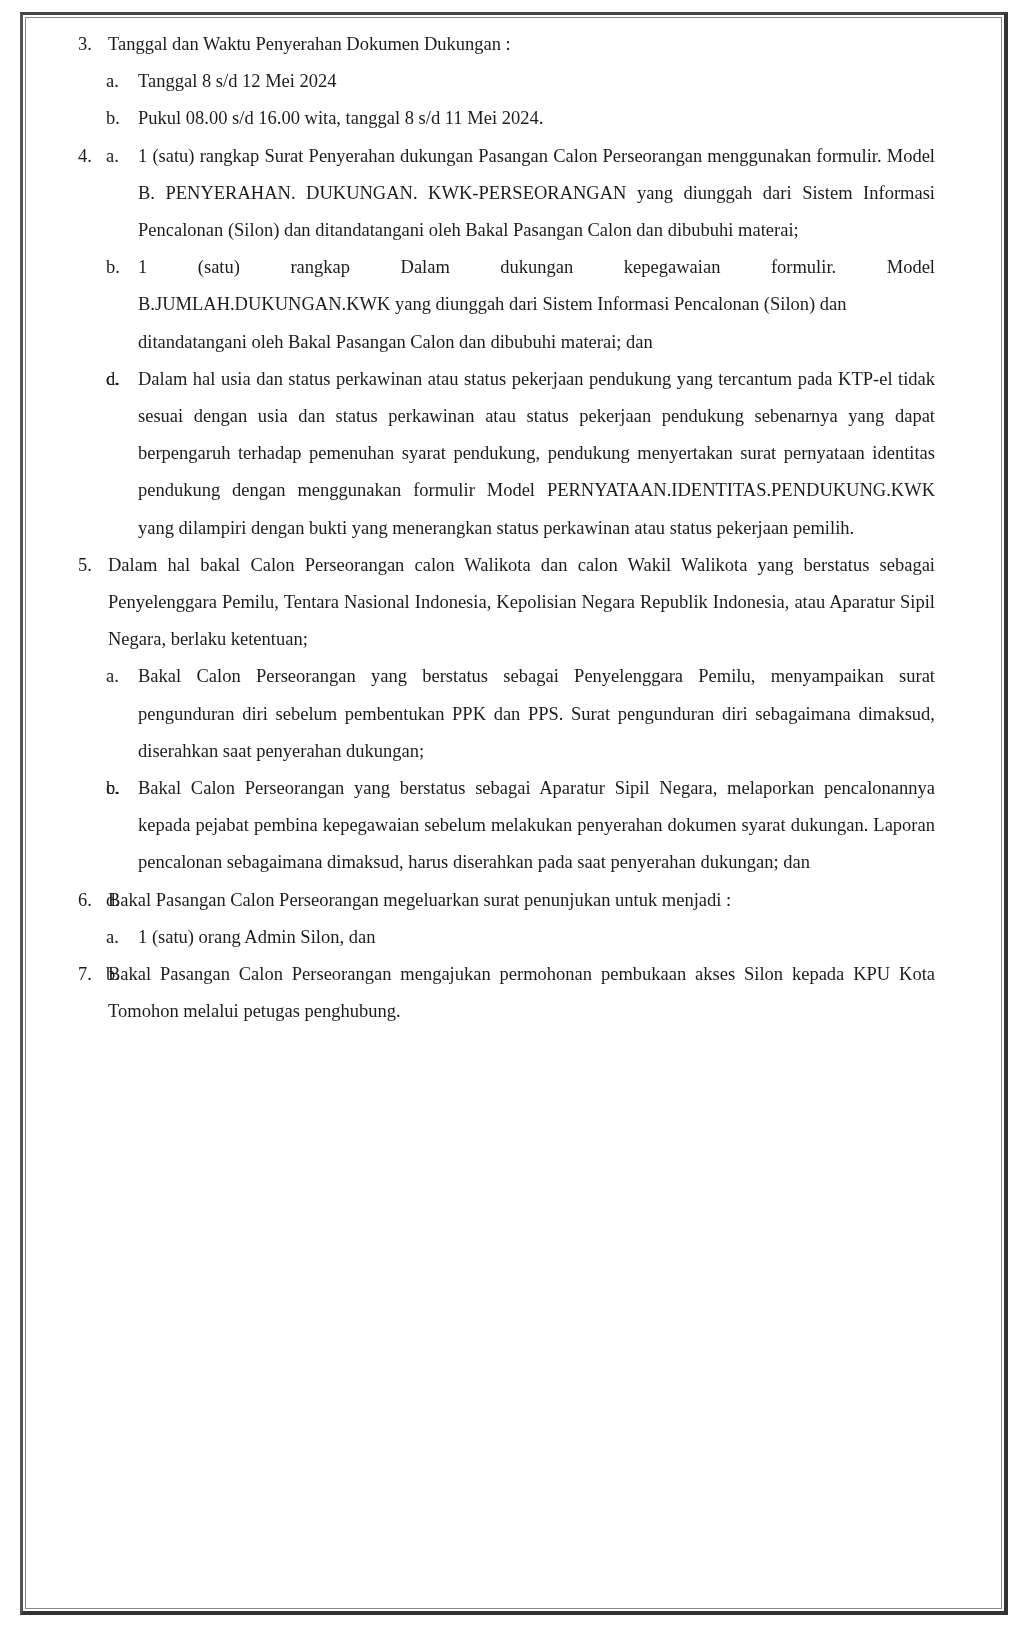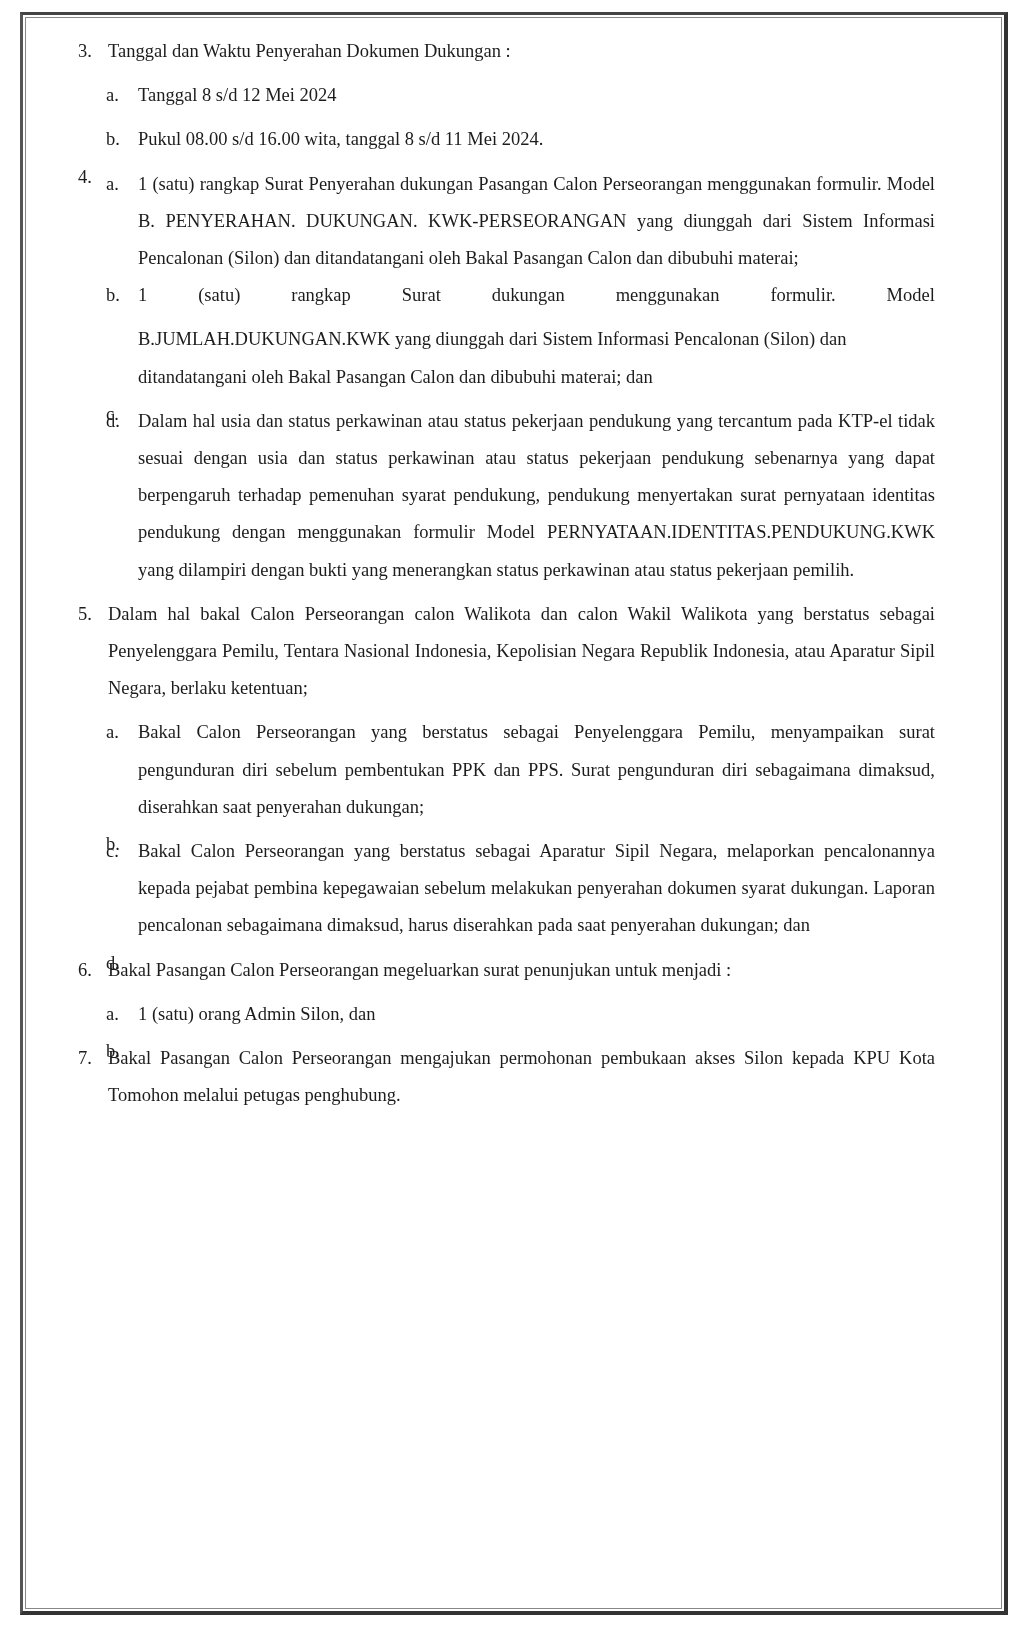--- a/index.html
+++ b/index.html
@@ -19,21 +19,21 @@
     font-family: "Liberation Serif", "DejaVu Serif", serif;
     font-size: 18.5px; color: #1c1c1c; line-height: 37.2px;
   }
   .item { position: relative; }
   .main { padding-left: 108px; padding-right: 100px; }
   .sub  { padding-left: 138px; padding-right: 100px; }
   .main .marker { position: absolute; left: 78px; }
   .sub .marker  { position: absolute; left: 106px; }
   .just { text-align: justify; text-align-last: left; }
   .spread { display: flex; justify-content: space-between; }
-  .content { display: block; margin-top: 7px; }
+  .content { display: block; }
 </style>
 </head>
 <body>
 
 <div class="frame"></div>
 
 <div class="doc" style="top:26px;">
 
   <div class="item main">
     <span class="marker">3.</span>
@@ -54,23 +54,23 @@
   <div class="item sub just">
     <span class="marker">a.</span>
     <span class="content">1 (satu) rangkap Surat Penyerahan dukungan Pasangan Calon Perseorangan menggunakan formulir. Model B. PENYERAHAN. DUKUNGAN. KWK-PERSEORANGAN yang diunggah dari Sistem Informasi Pencalonan (Silon) dan ditandatangani oleh Bakal Pasangan Calon dan dibubuhi materai;</span>
   </div>
   <div class="item sub">
     <span class="marker">b.</span>
     <div class="spread">
       <span>1</span>
       <span>(satu)</span>
       <span>rangkap</span>
-      <span>Surat</span>
+      <span>Dalam</span>
       <span>dukungan</span>
-      <span>menggunakan</span>
+      <span>kepegawaian</span>
       <span>formulir.</span>
       <span>Model</span>
     </div>
     <span class="content">B.JUMLAH.DUKUNGAN.KWK yang diunggah dari Sistem Informasi Pencalonan (Silon) dan ditandatangani oleh Bakal Pasangan Calon dan dibubuhi materai; dan</span>
   </div>
   <div class="item sub just">
     <span class="marker">c.</span>
   </div>
   <div class="item sub just">
     <span class="marker">d.</span>

